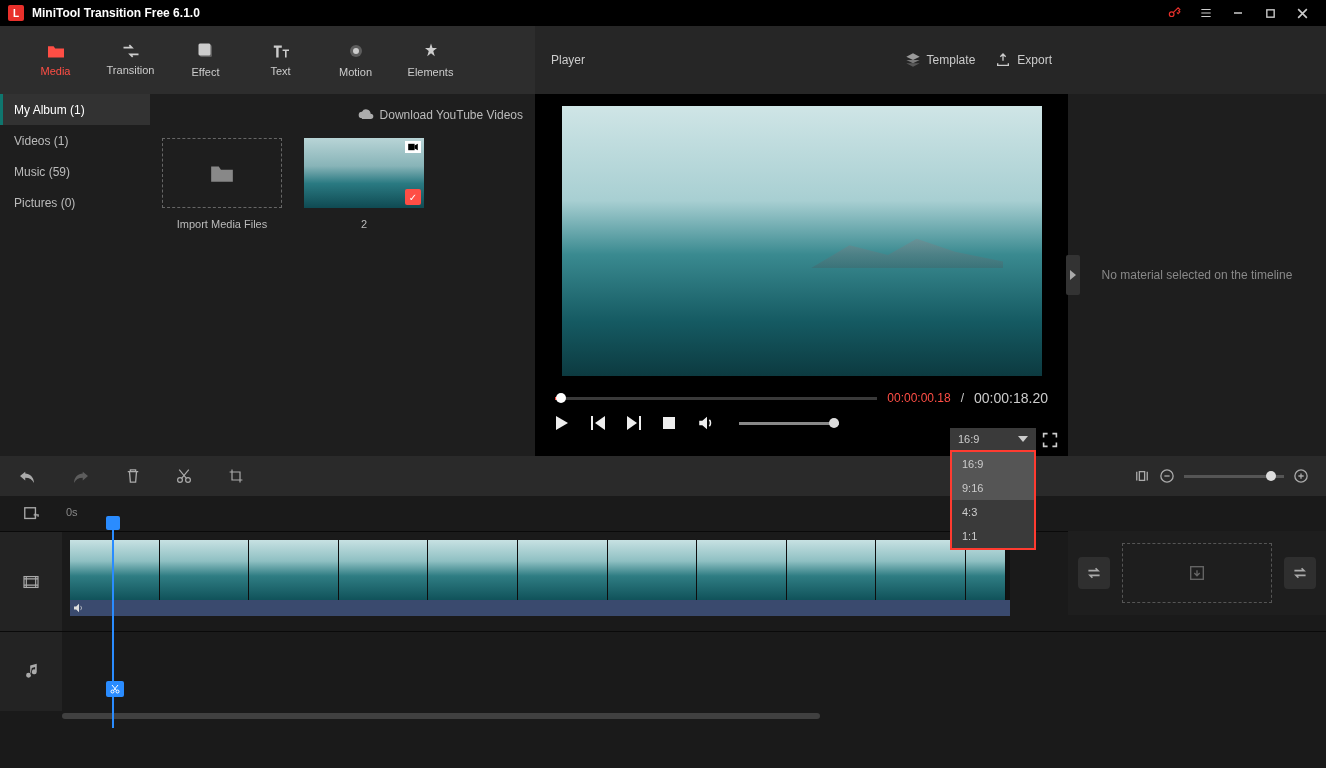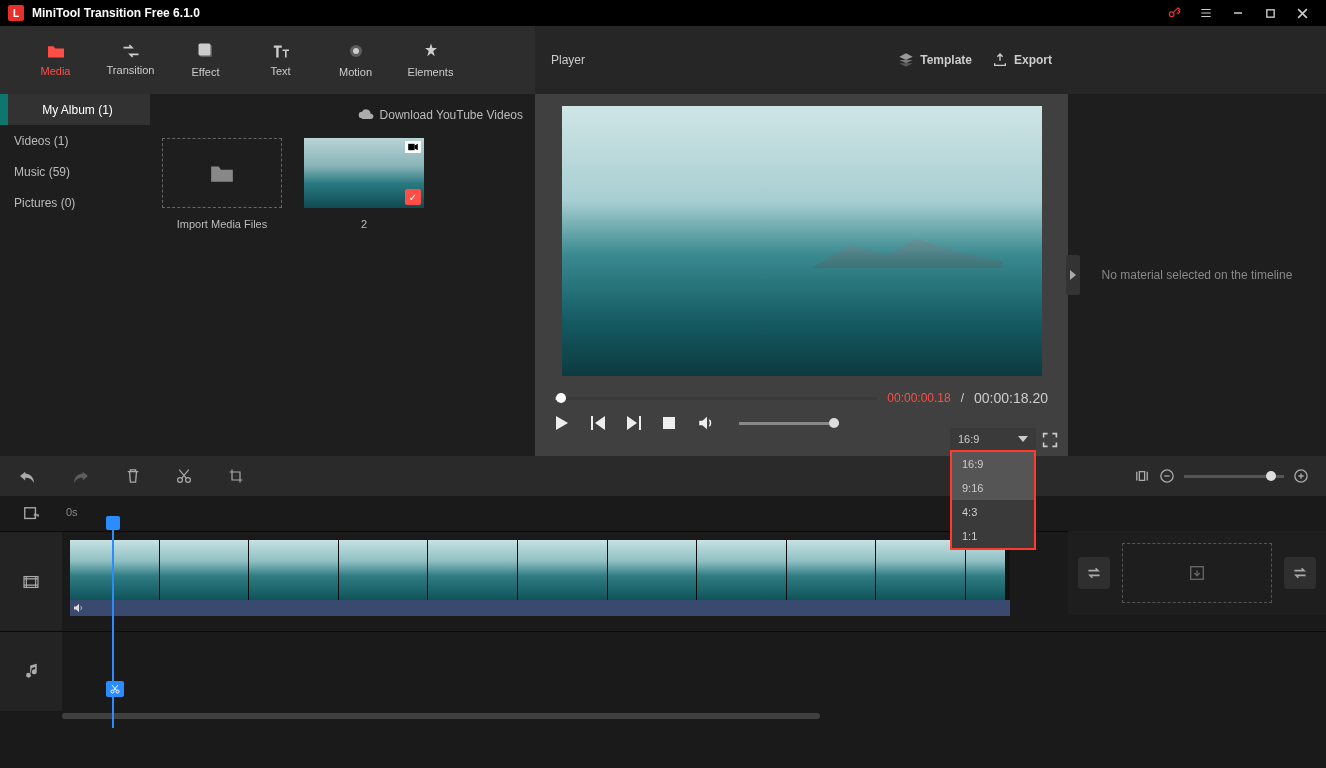--- a/index.html
+++ b/index.html
@@ -9,37 +9,37 @@
 .titlebar .title { font-size:12px; font-weight:bold; flex:1; }
 .titlebar .winbtn { width:32px; height:26px; display:flex; align-items:center; justify-content:center; color:#ccc; }
 .titlebar .key { color:#e8302b; }
 .topbar { height:68px; background:#262626; display:flex; }
 .topbar-left { width:535px; display:flex; align-items:center; padding:0 18px; gap:0; background:#2d2d2d;}
 .topbar-item { width:75px; height:60px; display:flex; flex-direction:column; align-items:center; justify-content:center; gap:6px; font-size:11px; color:#ccc; border-radius:4px;}
 .topbar-item.active { color:#ff4e45; }
 .topbar-item .ico { font-size:18px; }
 .player-head { flex:1; display:flex; align-items:center; padding:0 16px; background:#262626;}
 .player-head .ptitle { flex:1; font-size:12px; color:#ccc;}
-.player-head .pbtn { display:flex; align-items:center; gap:6px; margin-left:20px; color:#ccc; font-size:12px;font-weight:bold;}
+.player-head .pbtn { display:flex; align-items:center; gap:6px; margin-left:20px; color:#ccc; font-size:12px;}
 .inspector-head { width:258px; background:#262626;}
 .main { height:362px; display:flex; }
 .left-col { width:535px; display:flex; background:#1e1e1e;}
 .sidebar { width:150px; background:#1e1e1e; border-right:0; }
 .sidebar .row { height:31px; display:flex; align-items:center; padding:0 14px; font-size:12px; color:#bbb;}
-.sidebar .row.active { background:#323232; border-left:8px solid #0f766e; padding-left:11px; color:#fff;justify-content:center;}
+.sidebar .row.active { background:#323232; border-left:3px solid #0f766e; padding-left:11px; color:#fff;}
 .media-area { flex:1; background:#1e1e1e; padding:10px 12px; }
 .media-top { height:22px; display:flex; justify-content:flex-end; align-items:center; font-size:12px; color:#bbb; gap:6px; margin-bottom:12px;}
 .media-grid { display:flex; gap:22px; }
 .media-tile { width:120px; display:flex; flex-direction:column; align-items:center; gap:10px;}
 .import-box { width:120px; height:70px; border:1px dashed #666; display:flex; align-items:center; justify-content:center; background:#1e1e1e;}
 .thumb { width:120px; height:70px; position:relative; background:linear-gradient(180deg,#b8d4d6 0%,#88b4b8 40%,#2a7a82 65%,#0f4a52 100%); }
 .thumb .cam { position:absolute; top:3px; right:3px; width:16px; height:12px; background:#fff; display:flex; align-items:center; justify-content:center;}
 .thumb .chk { position:absolute; bottom:3px; right:3px; width:16px; height:16px; background:#ff4e45; border-radius:2px; display:flex; align-items:center; justify-content:center; color:#fff; font-size:10px;}
 .tile-label { font-size:11px; color:#bbb;}
-.player-col { width:533px; background:#404040; padding:12px 12px 8px; position:relative;}
+.player-col { width:533px; background:#000000; padding:12px 12px 8px; position:relative;}
 .preview { width:480px; height:270px; margin:0 auto; background:linear-gradient(180deg,#cfe5e6 0%,#a8cfd2 35%,#3a8a90 55%,#155a62 80%,#0c3a40 100%); position:relative; overflow:hidden;}
 .preview .mtn { position:absolute; bottom:40%; right:8%; width:40%; height:12%; background:linear-gradient(180deg,rgba(120,140,145,.6),rgba(70,95,100,.4)); clip-path:polygon(0 100%,20% 30%,40% 60%,55% 10%,75% 50%,100% 80%,100% 100%);}
 .progress { margin:14px 8px 0 8px; display:flex; align-items:center; gap:10px;}
 .pbar { flex:1; height:3px; background:#3a3a3a; position:relative;}
 .pbar .fill { position:absolute; left:0; top:0; height:3px; width:2%; background:#ff4e45;}
 .pbar .knob { position:absolute; left:2%; top:-4px; width:10px; height:10px; border-radius:50%; background:#fff; transform:translateX(-50%);}
 .time-cur { color:#ff4e45; font-size:12px;}
 .time-tot { color:#ccc; font-size:14px;}
 .controls { margin:10px 8px 0; display:flex; align-items:center; gap:18px;}
 .ctrl { color:#eee; font-size:14px; width:18px; text-align:center;}

